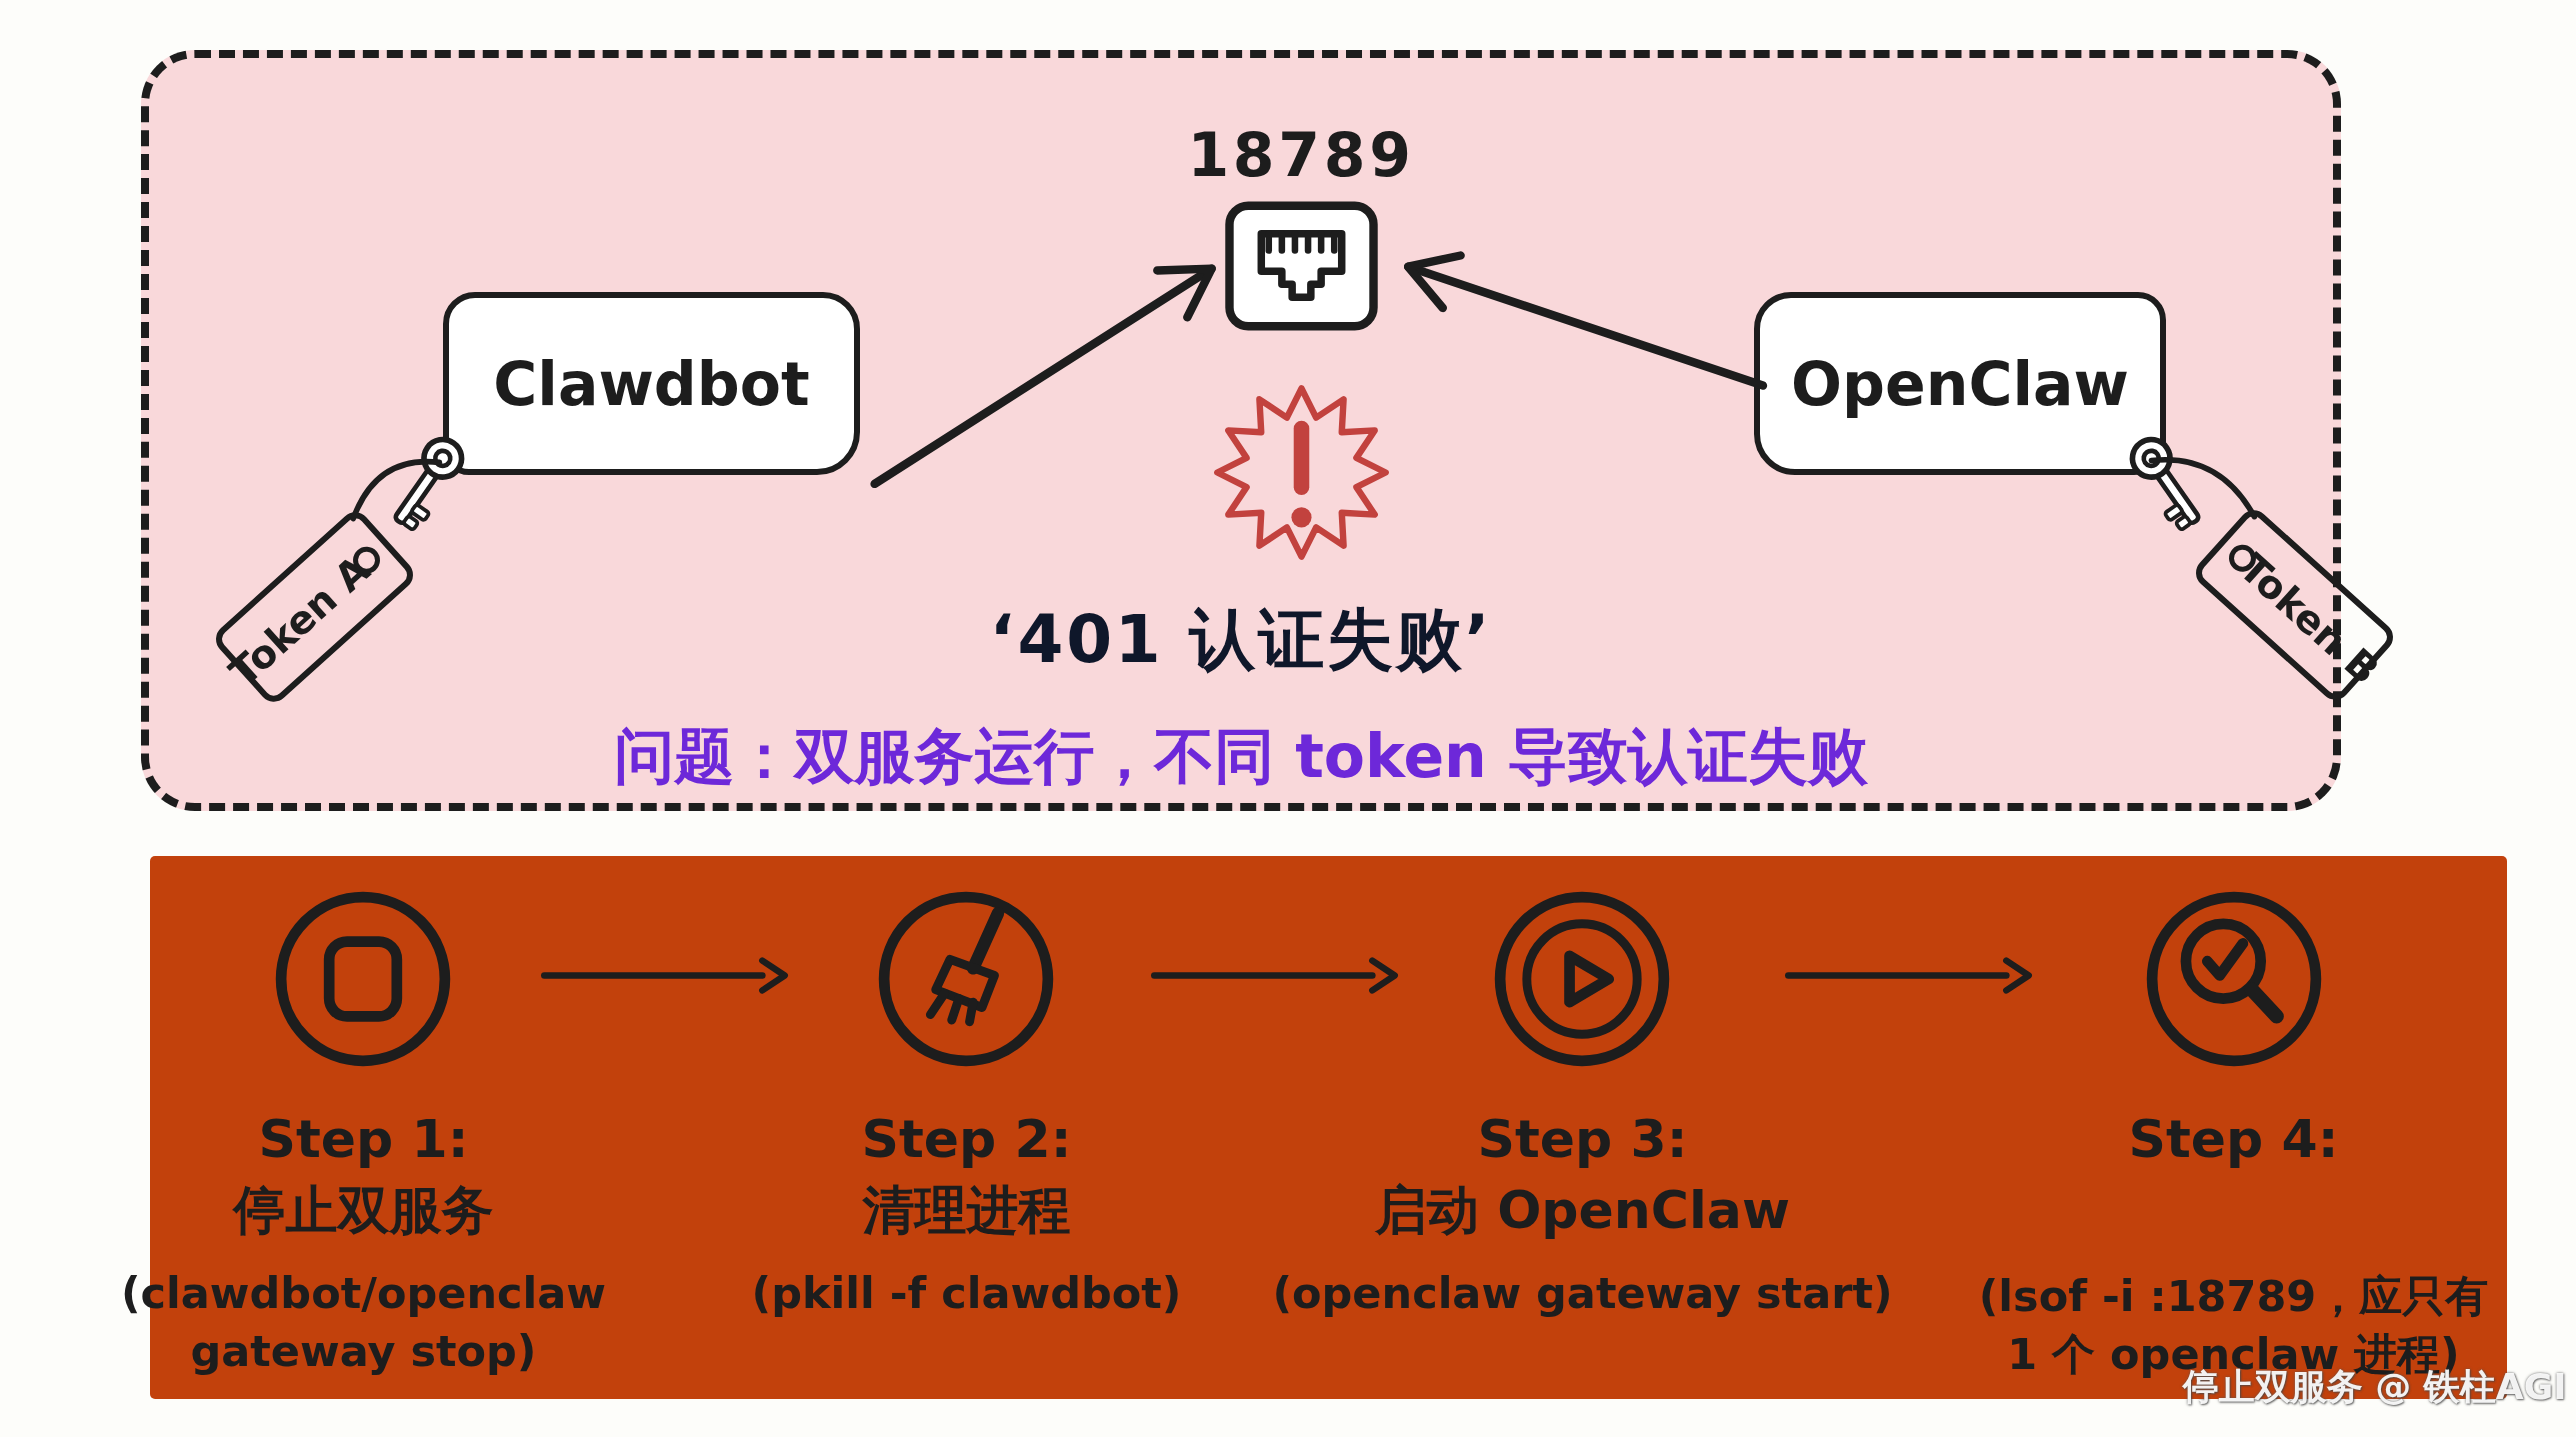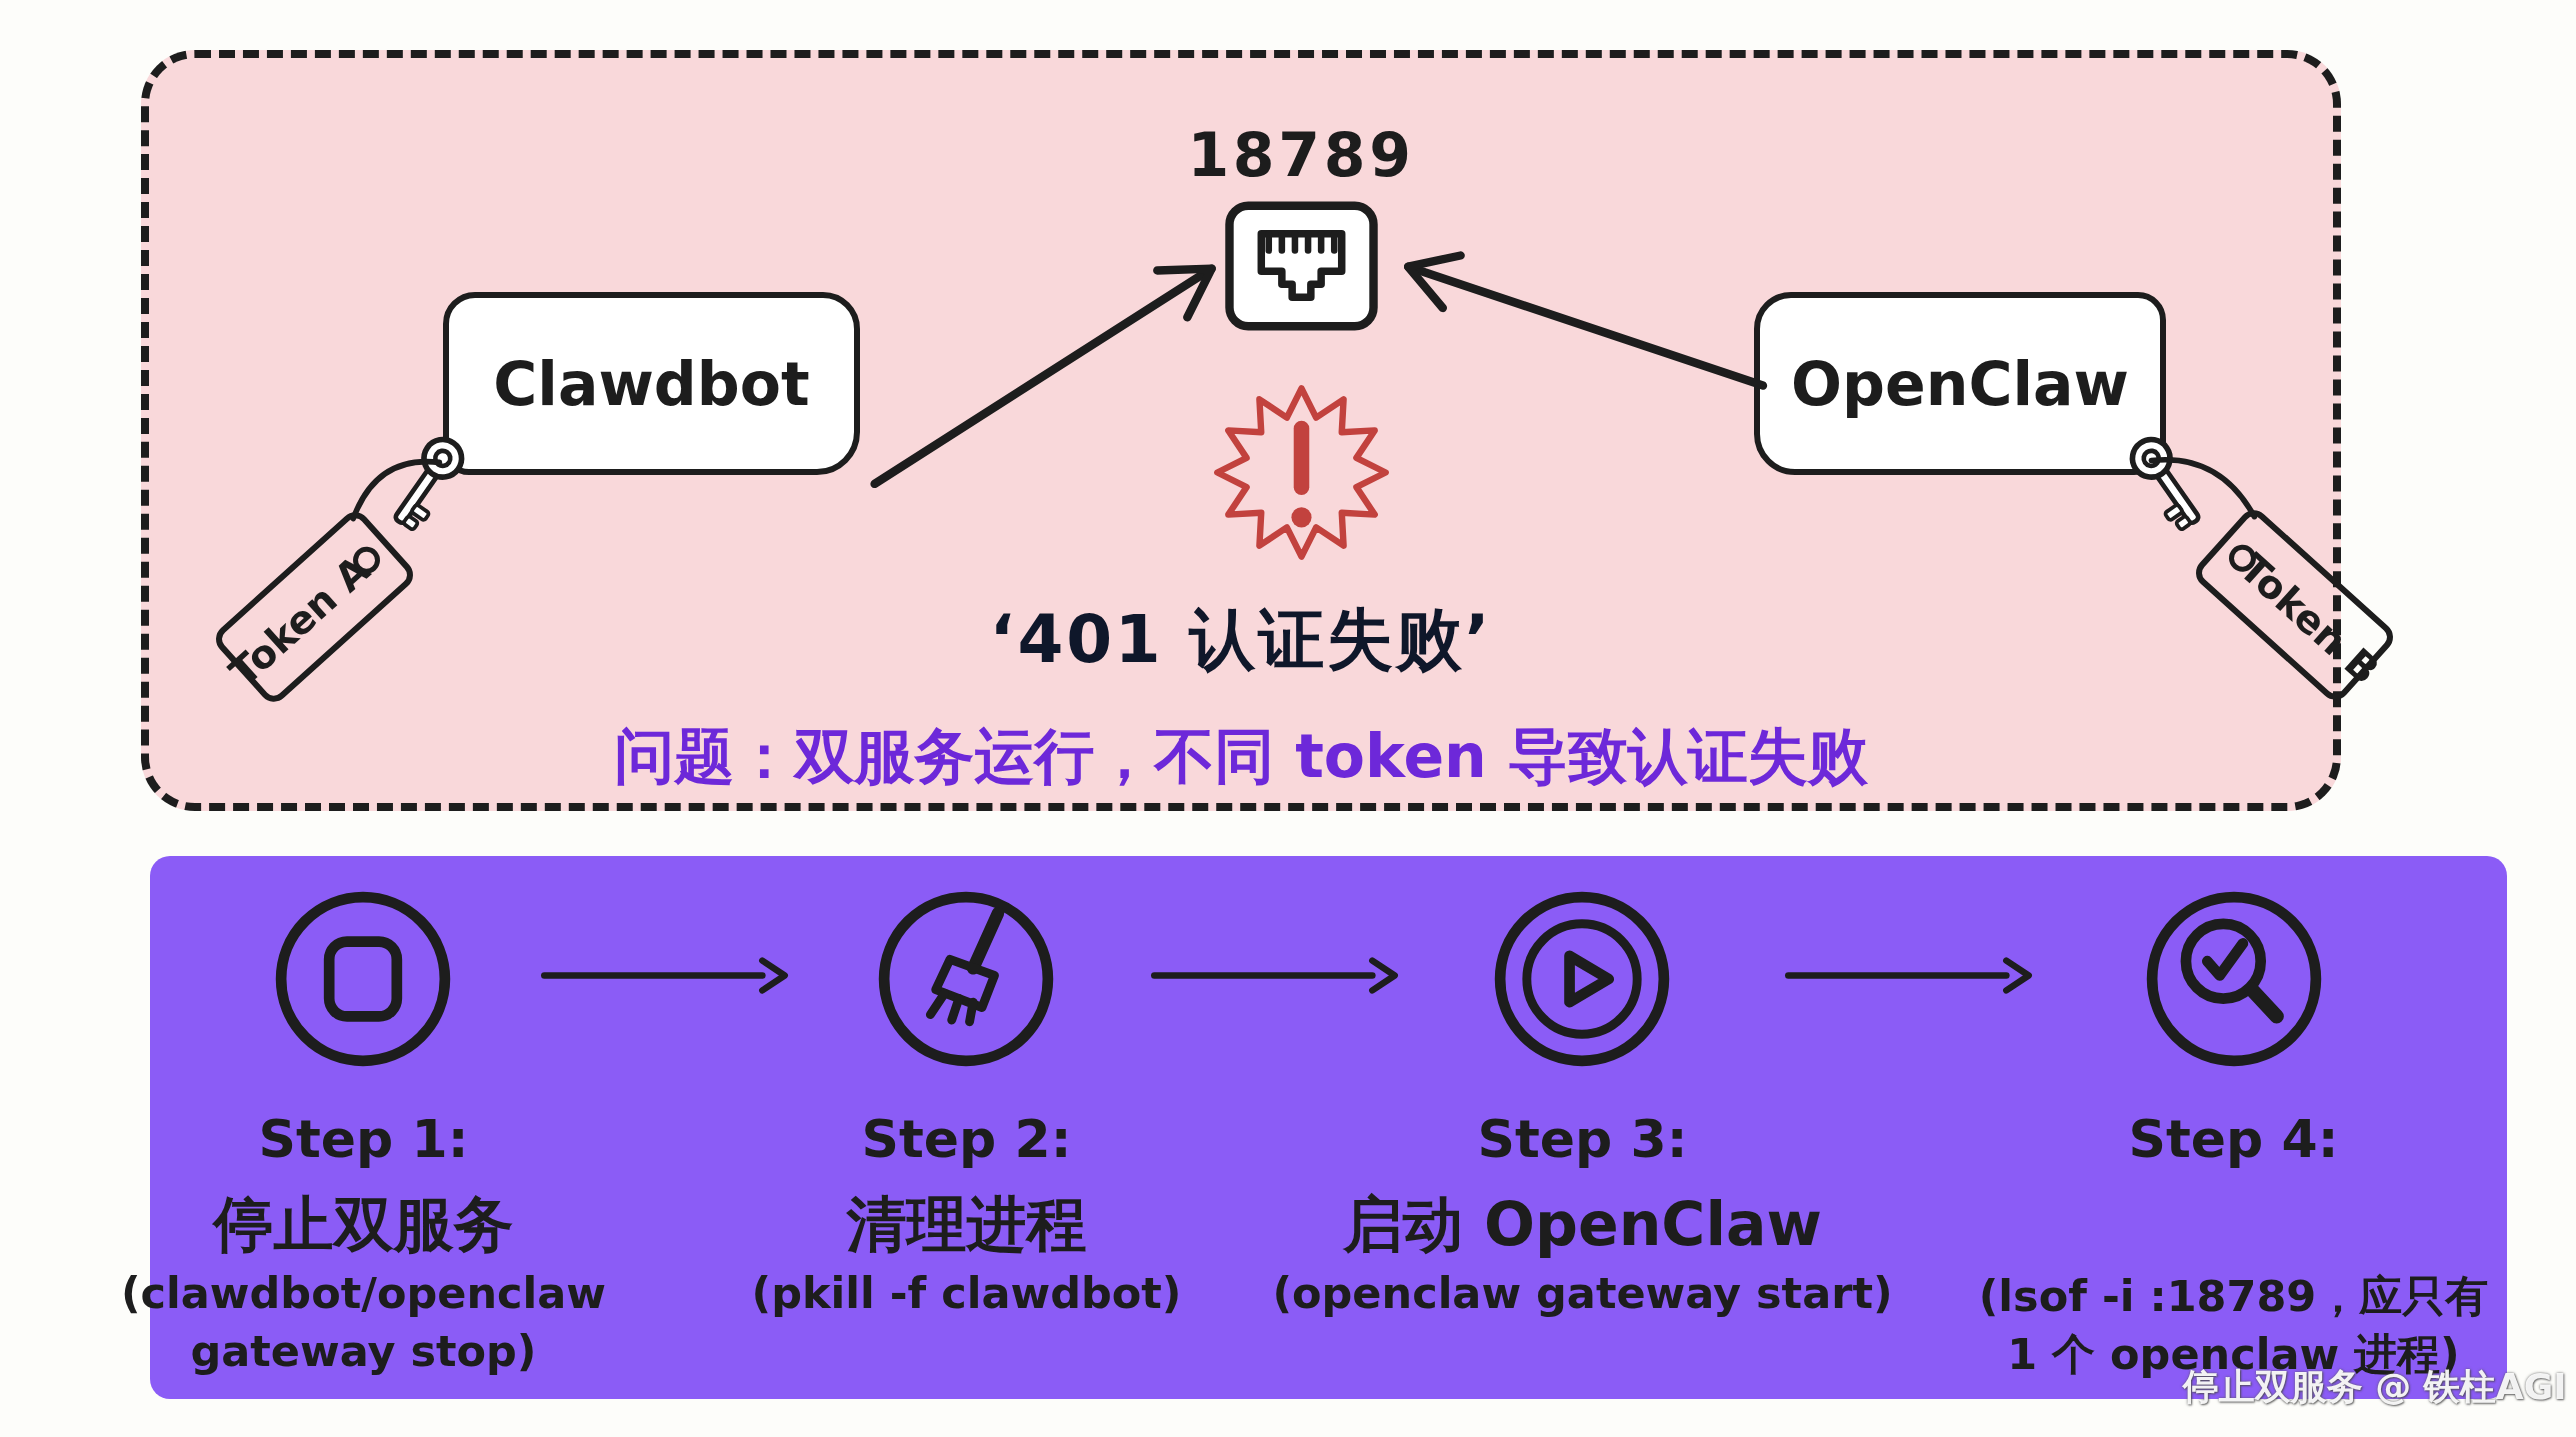--- a/index.html
+++ b/index.html
@@ -53,28 +53,28 @@
     position:absolute;left:0;top:537px;width:100%;text-align:center;
     font-size:66px;font-weight:700;color:#0f172a;letter-spacing:2.8px;white-space:nowrap;
   }
   .problem-caption{
     position:absolute;left:0;top:659px;width:100%;text-align:center;
     font-size:60px;font-weight:700;color:#6d28d9;white-space:nowrap;
   }
   
   .solution-panel{
     position:absolute;left:150px;top:856px;width:2357px;height:543px;
-    background:#8b5cf6;border-radius:20px;
+    background:#c2410c;border-radius:5px;
   }
   .step-icon{position:absolute;top:34px;}
   .step-label,.step-title,.step-cmd{
     position:absolute;width:637px;text-align:center;white-space:nowrap;
   }
   .step-label{top:253px;font-size:52px;font-weight:700;}
-  .step-title{top:329px;font-size:60px;font-weight:700;}
+  .step-title{top:320px;font-size:52px;font-weight:700;}
   .step-cmd{font-size:43px;font-weight:700;}
   .cmd1{top:412px;}
   .cmd2{top:470px;}
   .step-arrow{position:absolute;top:99px;}
   
   .watermark{
     position:absolute;right:9.4px;bottom:26px;
     font-size:36px;font-weight:700;color:rgba(255,255,255,0.92);
     text-shadow:0 0 2.8px rgba(90,90,90,0.85),0.9px 0.9px 1.9px rgba(60,60,60,0.7);
     white-space:nowrap;

